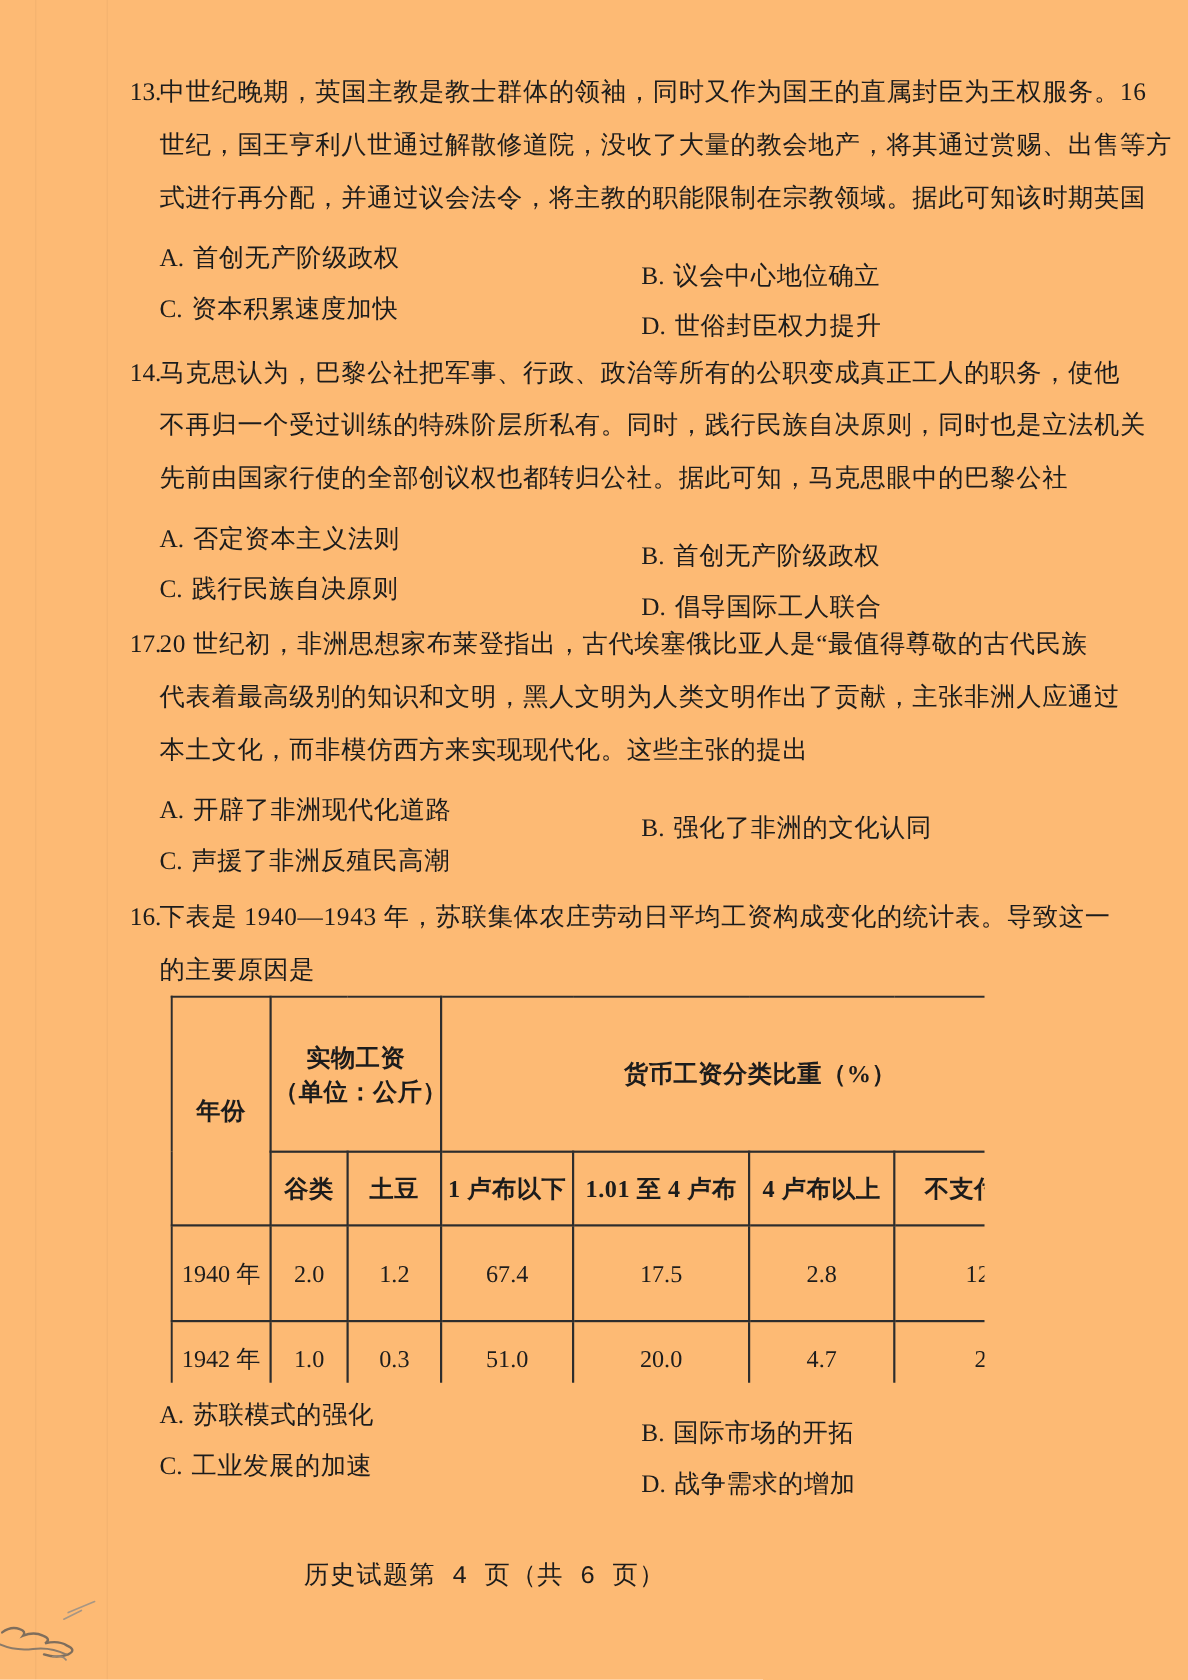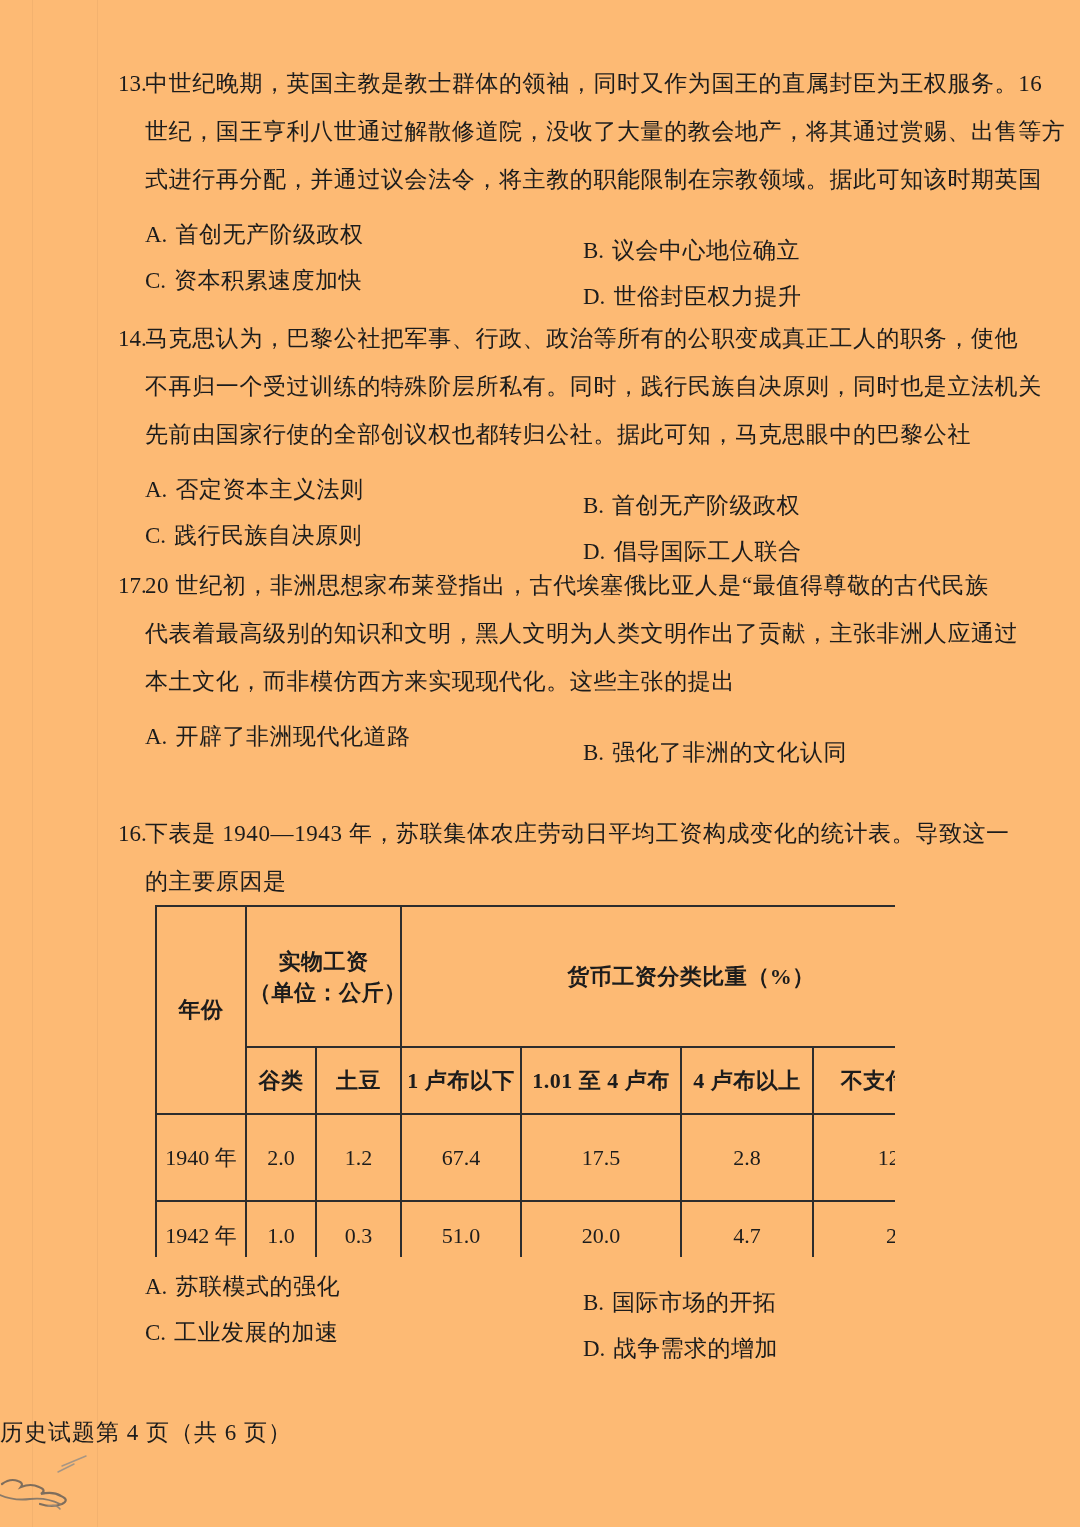--- a/index.html
+++ b/index.html
@@ -50,21 +50,21 @@
   tr.h1 td, tr.h2 td{font-weight:bold;letter-spacing:0.5px;}
   tr.h1 td.split{height:74px;}
   td.twolines div{line-height:31px;}
   tr.h2{height:67px;}
   tr.d1{height:87px;}
   tr.d2{height:70px;}
   tr.drow td{font-weight:normal;}
 
   .footer{
     position:absolute;top:1418px;left:0;width:881px;
-    text-align:left;font-size:23px;letter-spacing:1px;line-height:30px;
+    text-align:center;font-size:23px;letter-spacing:1px;line-height:30px;font-family:Liberation Mono, monospace;
   }
 
   .scribble{position:absolute;left:0;top:1448px;opacity:0.75;}
 </style>
 </head>
 <body>
 
 <div class="page">
 
   <div class="streak s1"></div>
@@ -114,20 +114,21 @@
       <span>20 世纪初，非洲思想家布莱登指出，古代埃塞俄比亚人是“最值得尊敬的古代民族</span>
     </div>
     <div class="qline">代表着最高级别的知识和文明，黑人文明为人类文明作出了贡献，主张非洲人应通过</div>
     <div class="qline">本土文化，而非模仿西方来实现现代化。这些主张的提出</div>
     <div class="opts">
       <div class="optrow">
         <span class="opt"><span class="olab">A.</span><span>开辟了非洲现代化道路</span></span>
         <span class="opt right"><span class="olab">B.</span><span>强化了非洲的文化认同</span></span>
       </div>
       <div class="optrow">
+        <span class="opt"><span class="olab">C.</span><span>声援了非洲反殖民高潮</span></span>
       </div>
     </div>
   </section>
 
   <section class="question" style="top:810px">
     <div class="qline first">
       <span class="qnum">16.</span>
       <span>下表是 1940—1943 年，苏联集体农庄劳动日平均工资构成变化的统计表。导致这一</span>
     </div>
     <div class="qline">的主要原因是</div>

